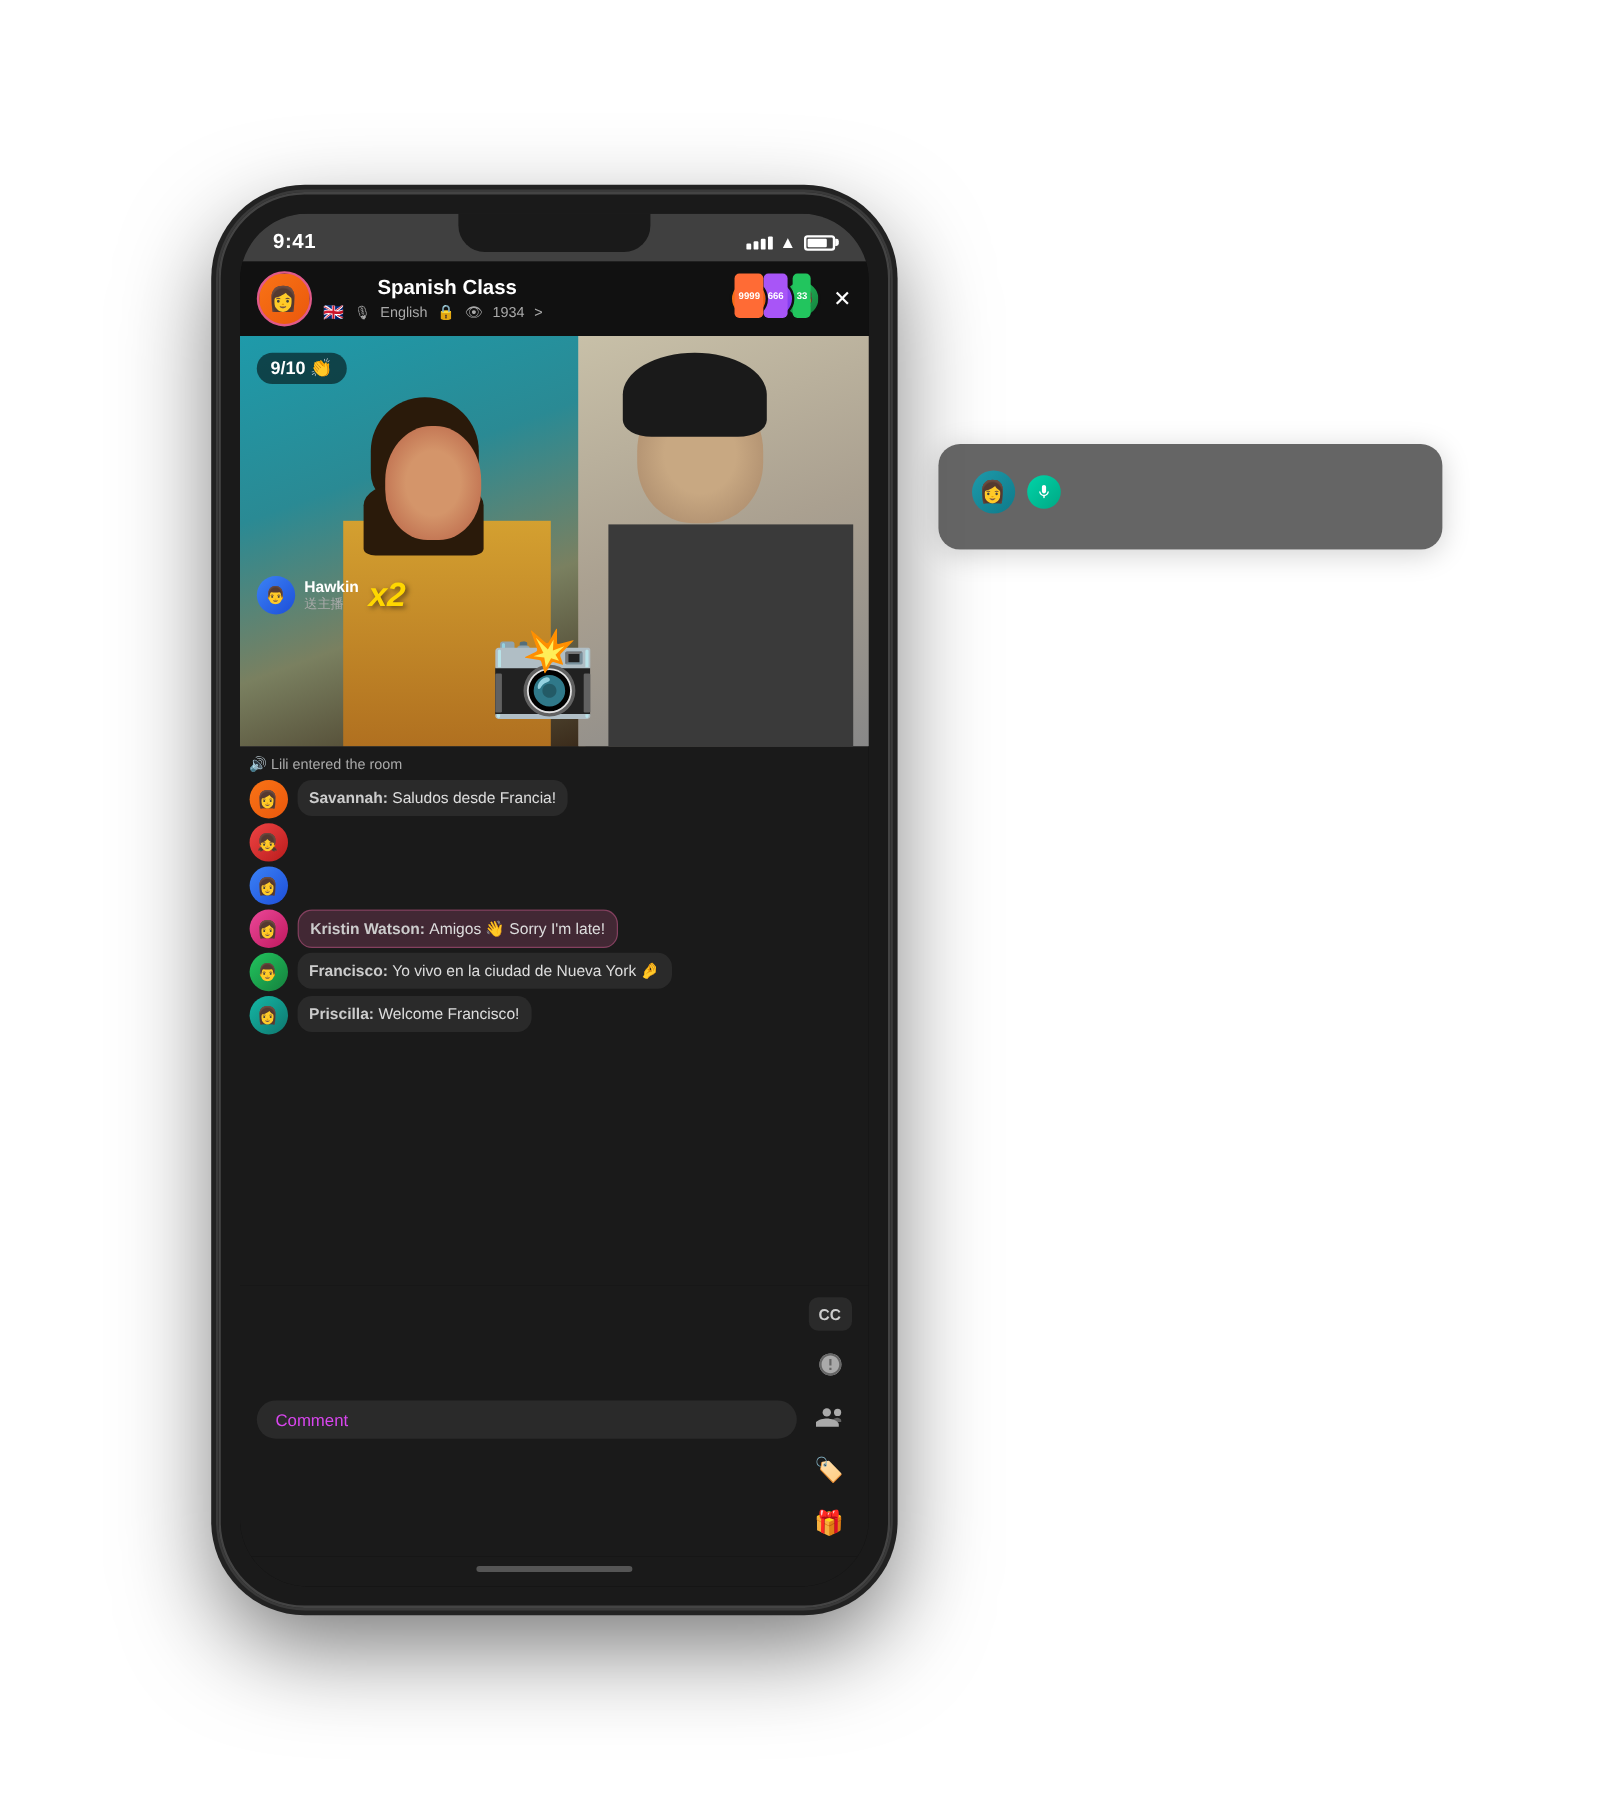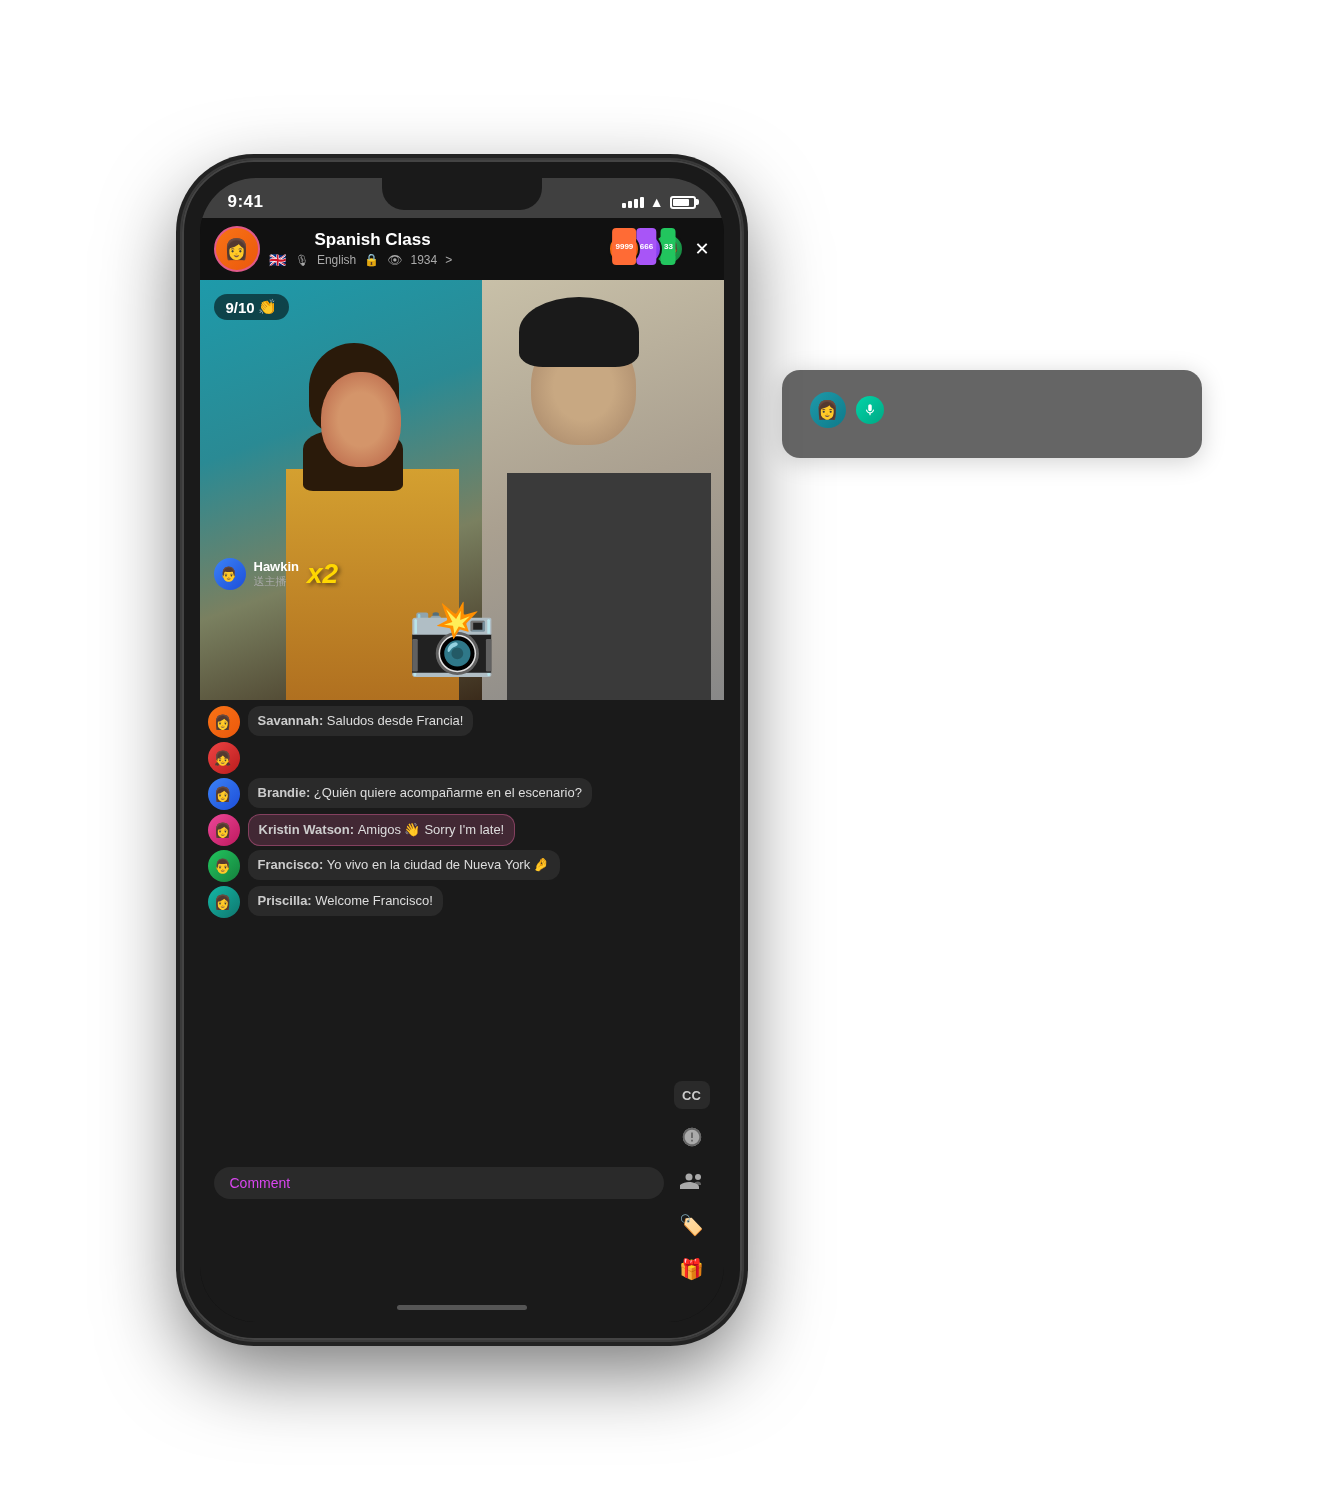--- a/index.html
+++ b/index.html
@@ -250,21 +250,21 @@
       color: #fff;
       font-size: 18px;
       margin-left: 4px;
       cursor: pointer;
     }
 
     
     .video-area {
       position: relative;
       width: 100%;
-      height: 420px;
+      height: 342px;
       background: #222;
       overflow: hidden;
       flex-shrink: 0;
     }
 
     
     .video-left {
       position: absolute;
       left: 0;
       top: 0;
@@ -545,39 +545,38 @@
             <div style="color:#aaa;font-size:11px;">送主播</div>
           </div>
           <span class="x2-text">x2</span>
         </div>
 
         <div class="camera-gift">📸</div>
       </div>
 
       <div class="chat-area">
 
+        <div class="entered-room system-msg">
+          <span>🔊 Lili entered the room</span>
+        </div>
 
         <div class="chat-row">
           <div class="chat-avatar av-orange">👩</div>
           <div class="chat-msg">
             <span class="sender">Savannah: </span>
             <span>Saludos desde Francia!</span>
           </div>
         </div>
 
         <div class="chat-row">
           <div class="chat-avatar av-red">👧</div>
         </div>
 
         <div class="chat-row">
           <div class="chat-avatar av-blue">👩</div>
-          <div class="chat-msg">
-            <span class="sender">Brandie: </span>
-            <span>¿Quién quiere acompañarme en el escenario?</span>
-          </div>
         </div>
 
         <div class="chat-row">
           <div class="chat-avatar av-pink">👩</div>
           <div class="chat-msg highlighted">
             <span class="sender">Kristin Watson: </span>
             <span>Amigos 👋 Sorry I'm late!</span>
           </div>
         </div>
 

